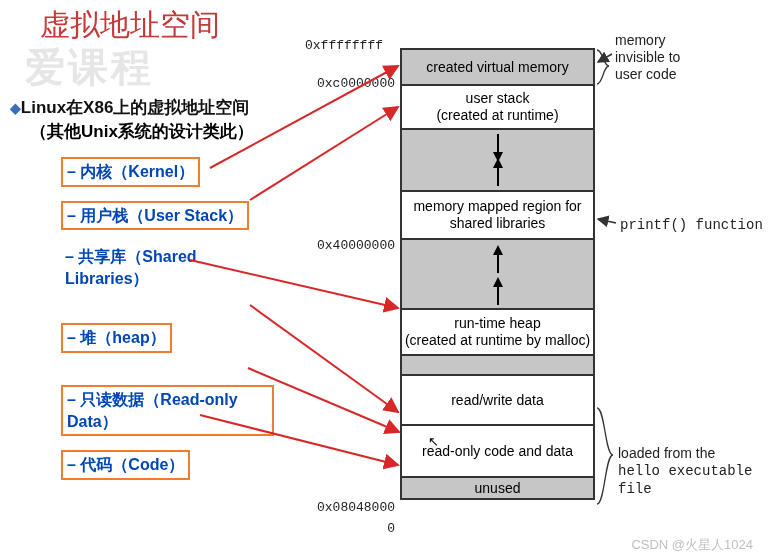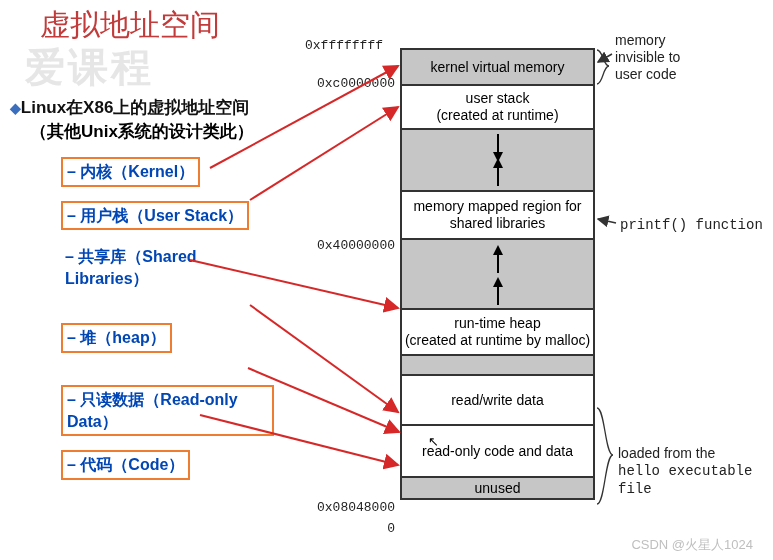--- a/index.html
+++ b/index.html
@@ -145,21 +145,21 @@
 </div>
 
 <div class="addr" style="top:38px; left:298px; width:85px;">0xffffffff</div>
 <div class="addr" style="top:76px; left:310px; width:85px;">0xc0000000</div>
 <div class="addr" style="top:238px;left:310px; width:85px;">0x40000000</div>
 <div class="addr" style="top:500px;left:310px; width:85px;">0x08048000</div>
 <div class="addr" style="top:521px;left:310px; width:85px;">0</div>
 
 <div class="memlayout">
   <div class="seg gray" style="height:36px">
-    <span>kernel virtual memory</span>
+    <span>created virtual memory</span>
   </div>
   <div class="seg" style="height:44px">
     <span>user stack</span>
     <span>(created at runtime)</span>
   </div>
   <div class="seg gray" style="height:62px">
     <svg class="arrow-svg" viewBox="0 0 14 30">
       <line x1="7" y1="2" x2="7" y2="22" stroke="#000" stroke-width="2"></line>
       <polygon points="7,30 2,20 12,20" fill="#000"></polygon>
     </svg>

